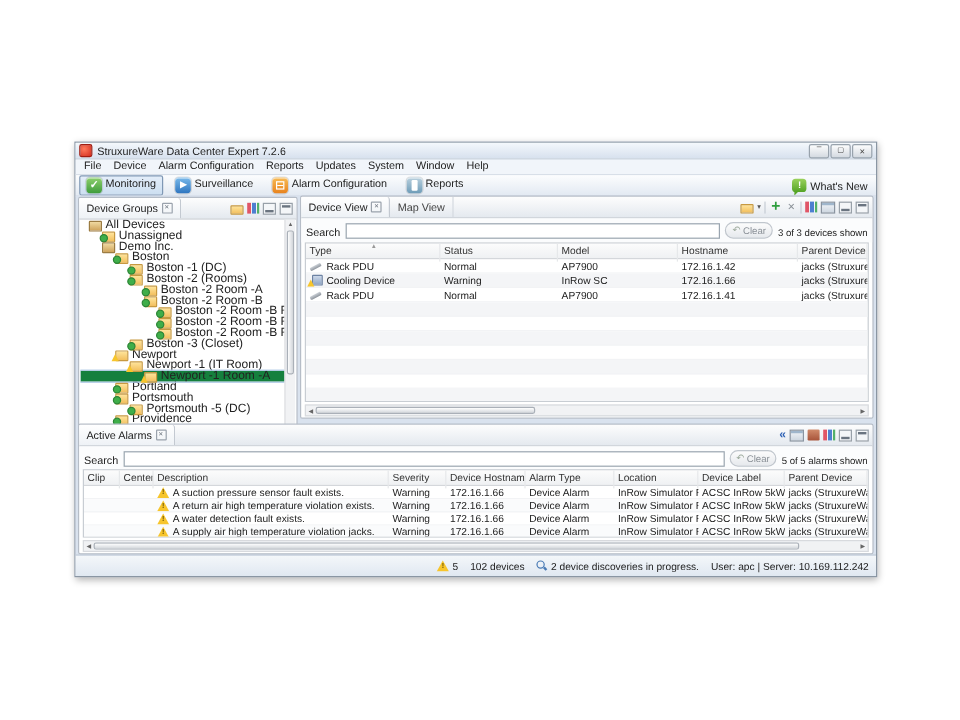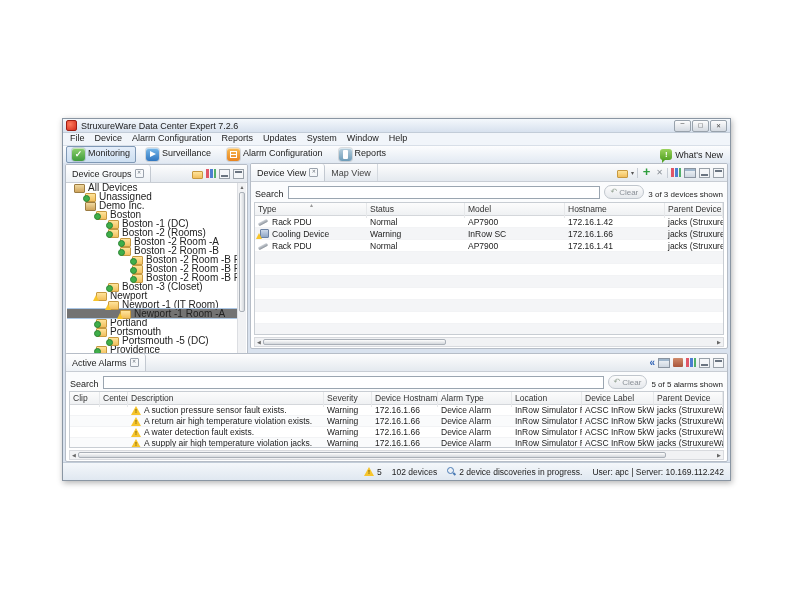--- a/index.html
+++ b/index.html
@@ -82,21 +82,21 @@
   .ic-x::before{content:"✕";position:absolute;left:0;right:0;top:0;text-align:center;font-size:8px;color:#8a9097}
   .ic-caret{font-size:6px;color:#555;line-height:6px}
   .ic-collapse{font-size:10px;font-weight:bold;color:#2f62b5;line-height:10px}
   .ic-min,.ic-max{width:9px;height:8px;border:1px solid #98a0a8;background:#f4f6f8;position:relative;flex:none}
   .ic-min::after{content:"";position:absolute;left:1px;right:1px;bottom:1px;height:2px;background:#6a7480}
   .ic-max::after{content:"";position:absolute;left:1px;right:1px;top:1px;height:2px;background:#6a7480}
 
   
   .tree{position:absolute;left:1px;right:9px;top:18px;bottom:1px;overflow:hidden;font-size:10px}
   .titem{display:flex;align-items:center;gap:3px;height:9px;padding:0 2px;white-space:nowrap}
-  .titem.sel{background:#737373;outline:1px solid #aac6e4}
+  .titem.sel{background:#15803d;outline:1px solid #aac6e4}
   .lvl0{padding-left:6px}.lvl1{padding-left:17px}.lvl2{padding-left:28px}
   .lvl3{padding-left:40px}.lvl4{padding-left:52px}.lvl5{padding-left:64px}
   .tico{width:12px;height:9px;position:relative;flex:none}
   .tico::before{content:"";position:absolute;left:1px;top:1px;width:9px;height:7px;
                 background:linear-gradient(#ffe49a,#f2bf5e);border:1px solid #c79940;border-radius:1px}
   .tico.building::before{background:linear-gradient(#f0d9a0,#cfa45c);border-color:#9c7c42}
   .tico.ok::after{content:"";position:absolute;left:-1px;bottom:-1px;width:5px;height:5px;background:#3fae49;
                   border:1px solid #2c8436;border-radius:50%}
   .tico.warn::after{content:"";position:absolute;left:-2px;bottom:-1px;border-left:3.5px solid transparent;
                     border-right:3.5px solid transparent;border-bottom:6px solid #f7c52c}

